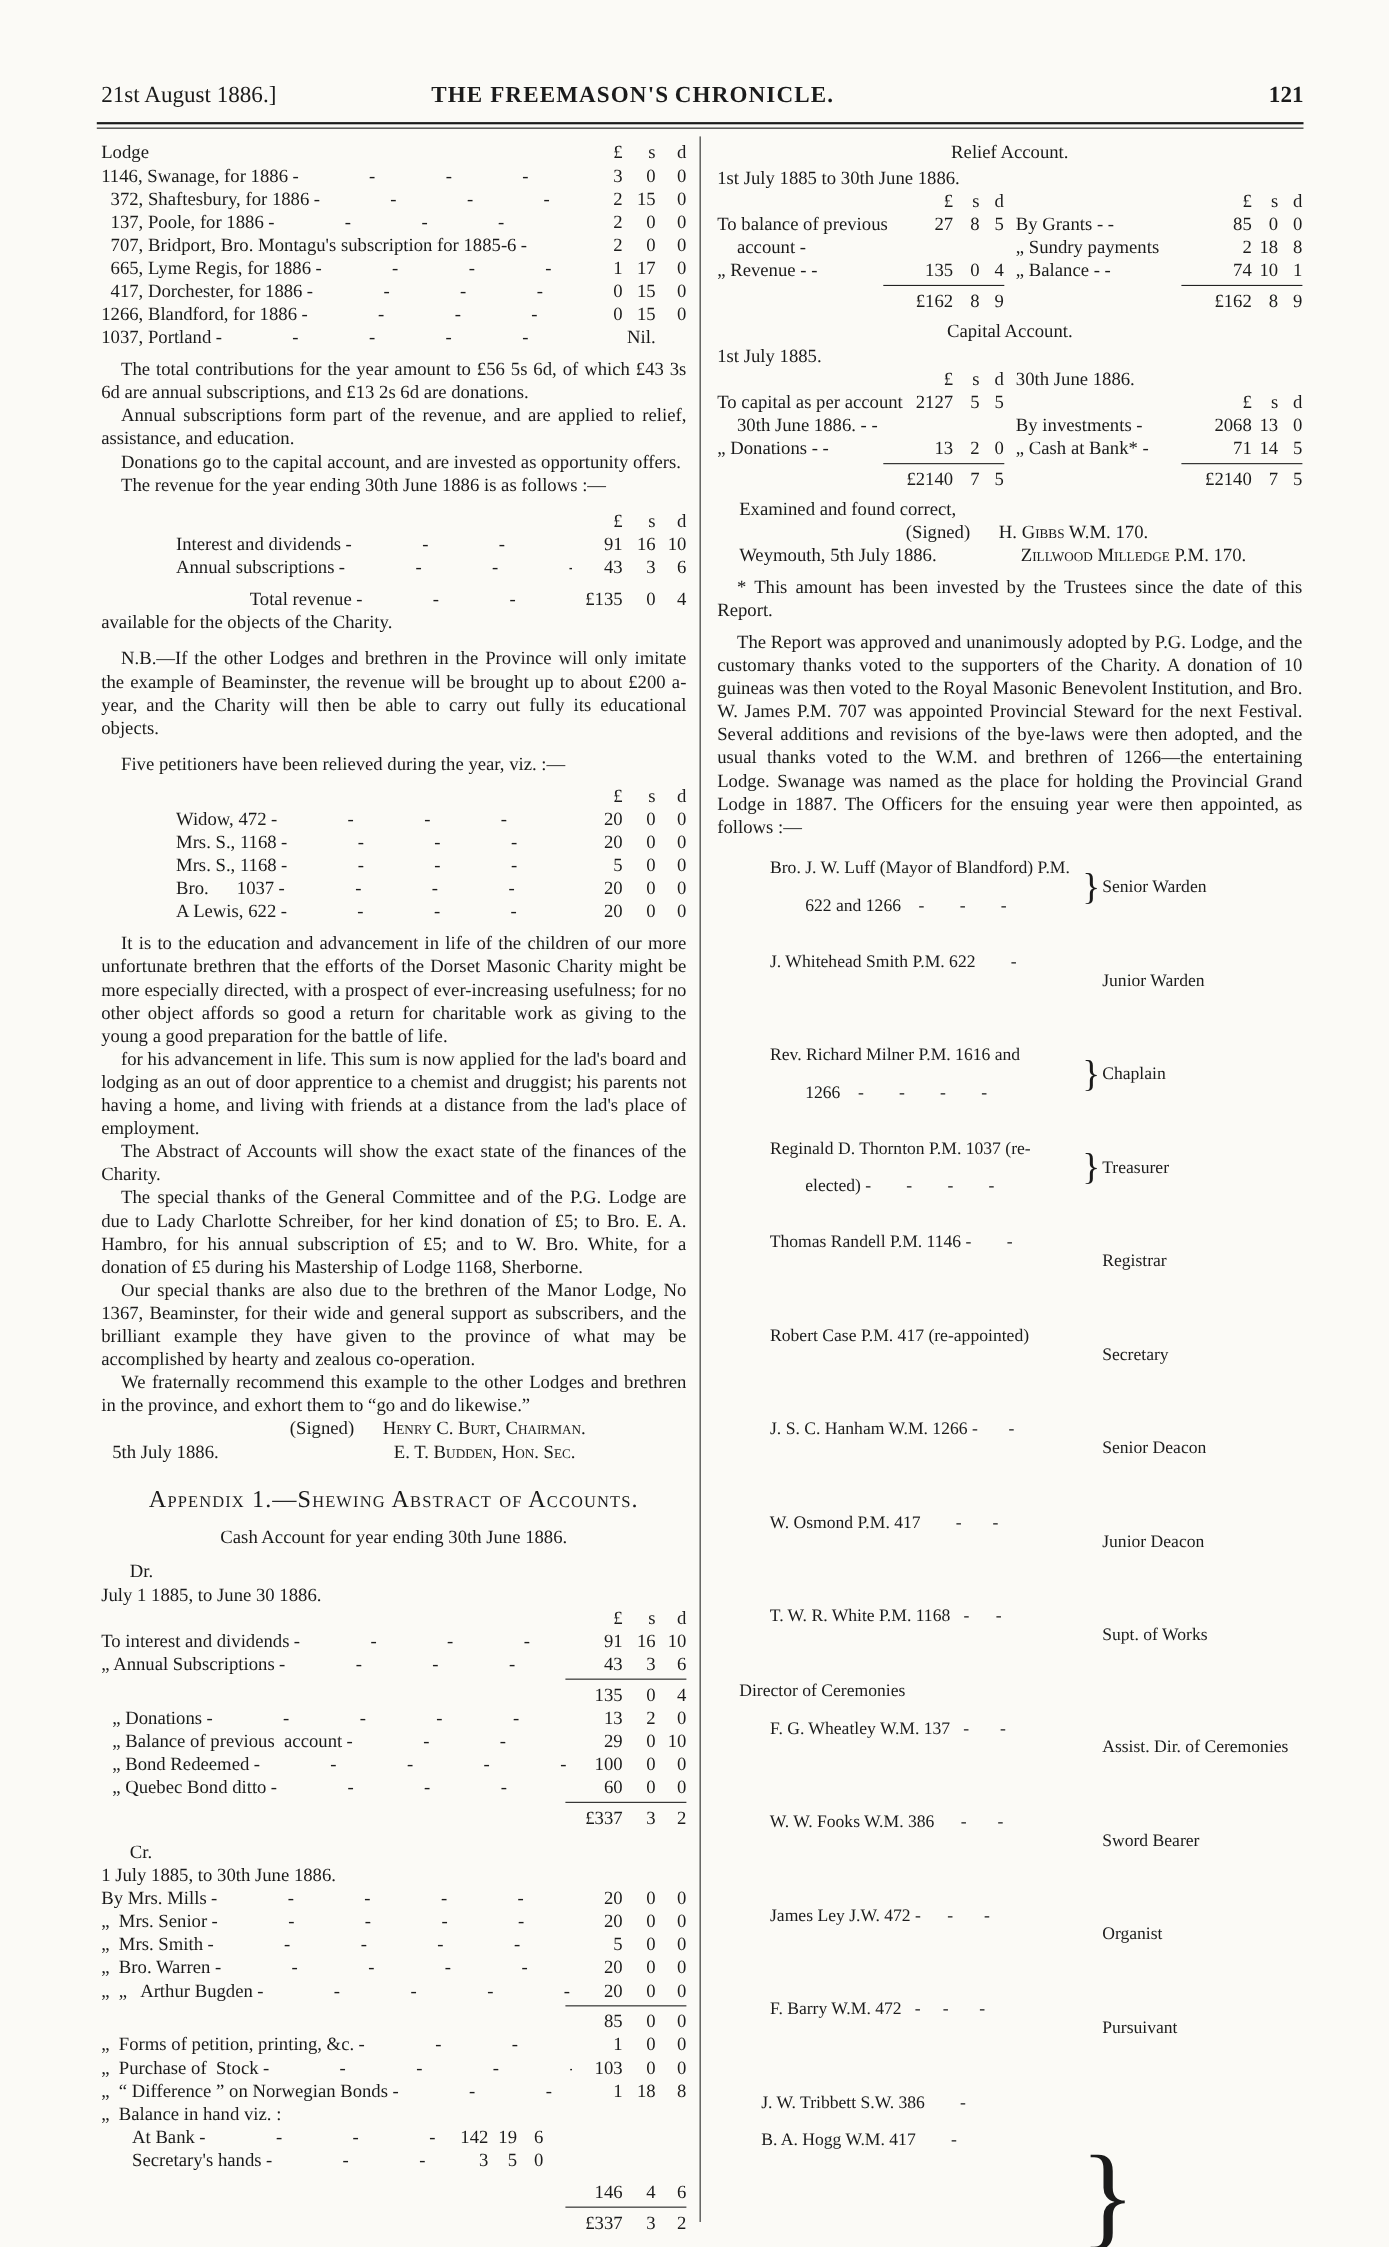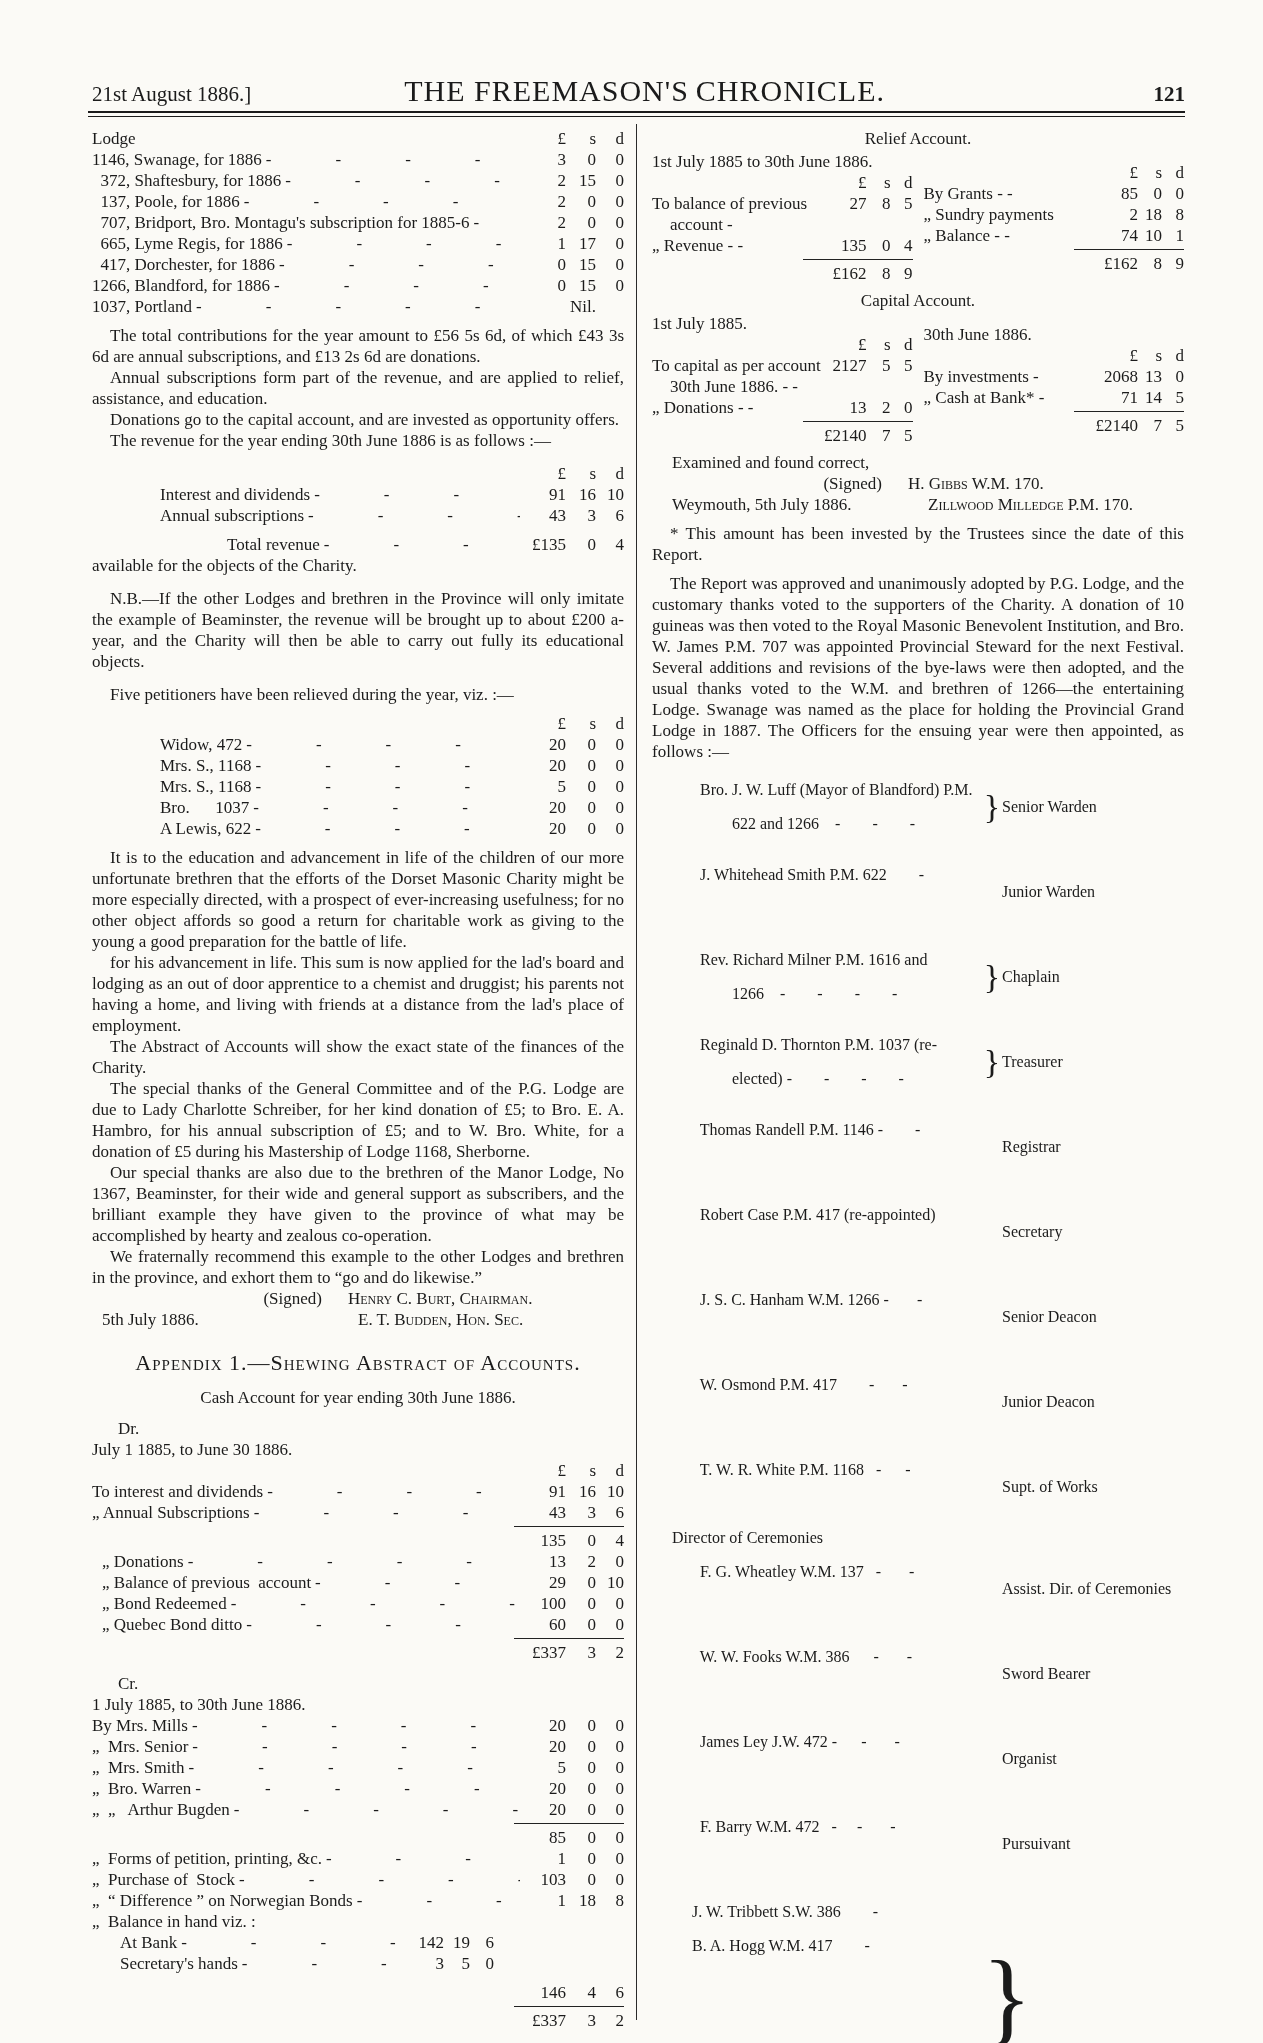--- a/index.html
+++ b/index.html
@@ -1,21 +1,21 @@
 <!DOCTYPE html>
 <html><head>
 <meta charset="utf-8">
 <style>
   html,body{margin:0;padding:0;width:1263px;height:2043px;background:#e8e6e0;}
   .page{position:relative;width:1263px;height:2043px;background:#fbfaf6;color:#1b1b1b;
         font-family:"Liberation Serif","DejaVu Serif",serif;overflow:hidden;}
   
   .masthead{position:absolute;top:74px;left:92px;width:1093px;display:flex;align-items:baseline;}
   .mh-date{font-size:21px;width:300px;}
-  .mh-title{font-size:30px;font-weight:normal;letter-spacing:1px;flex:1;text-align:right;}
+  .mh-title{font-size:21px;font-weight:bold;letter-spacing:1px;flex:1;text-align:left;}
   .mh-page{font-size:21px;font-weight:bold;width:300px;text-align:right;}
   .rule-double{position:absolute;top:111px;left:88px;width:1097px;height:3px;
                border-top:2px solid #1b1b1b;border-bottom:1px solid #1b1b1b;}
   .vdiv{position:absolute;left:636px;top:124px;width:1px;height:1896px;background:#2a2a2a;}
   
   .col{position:absolute;top:128px;width:532px;font-size:17px;line-height:21px;}
   .col-left{left:92px;}
   .col-right{left:652px;}
   .para{margin:0;text-indent:18px;text-align:justify;}
   .noindent{text-indent:0;}
@@ -38,21 +38,21 @@
   
   .signed-line{display:flex;margin-top:0;}
   .signed-line .s1{width:230px;text-align:right;padding-right:26px;}
   .signed-line .s2{flex:1;}
   
   .appx-head{text-align:center;font-variant:small-caps;font-size:22px;margin-top:22px;letter-spacing:1px;}
   .appx-sub{text-align:center;margin-top:14px;}
   .drcr{font-weight:bold;padding-left:26px;margin-top:10px;font-weight:normal;}
   
   .acct-head{text-align:center;margin-bottom:2px;}
-  .acct{display:flex;align-items:center;margin-bottom:6px;}
+  .acct{display:flex;align-items:flex-end;margin-bottom:6px;}
   .acct-half{flex:1;min-width:0;}
   .acct-div{width:1px;background:#2a2a2a;margin:0 5px;}
   .acct-period{white-space:pre;}
   .acct-label{flex:1;padding-left:18px;text-indent:-18px;}
   .acct .a{flex:none;}
   .acct .al{width:44px;}.acct .as{width:24px;}.acct .ad{width:22px;}
   
   .officers{font-size:16px;line-height:17px;margin-top:2px;}
   .officer-row{display:flex;align-items:center;min-height:17px;}
   .off-names{width:330px;white-space:pre;overflow:hidden;}

